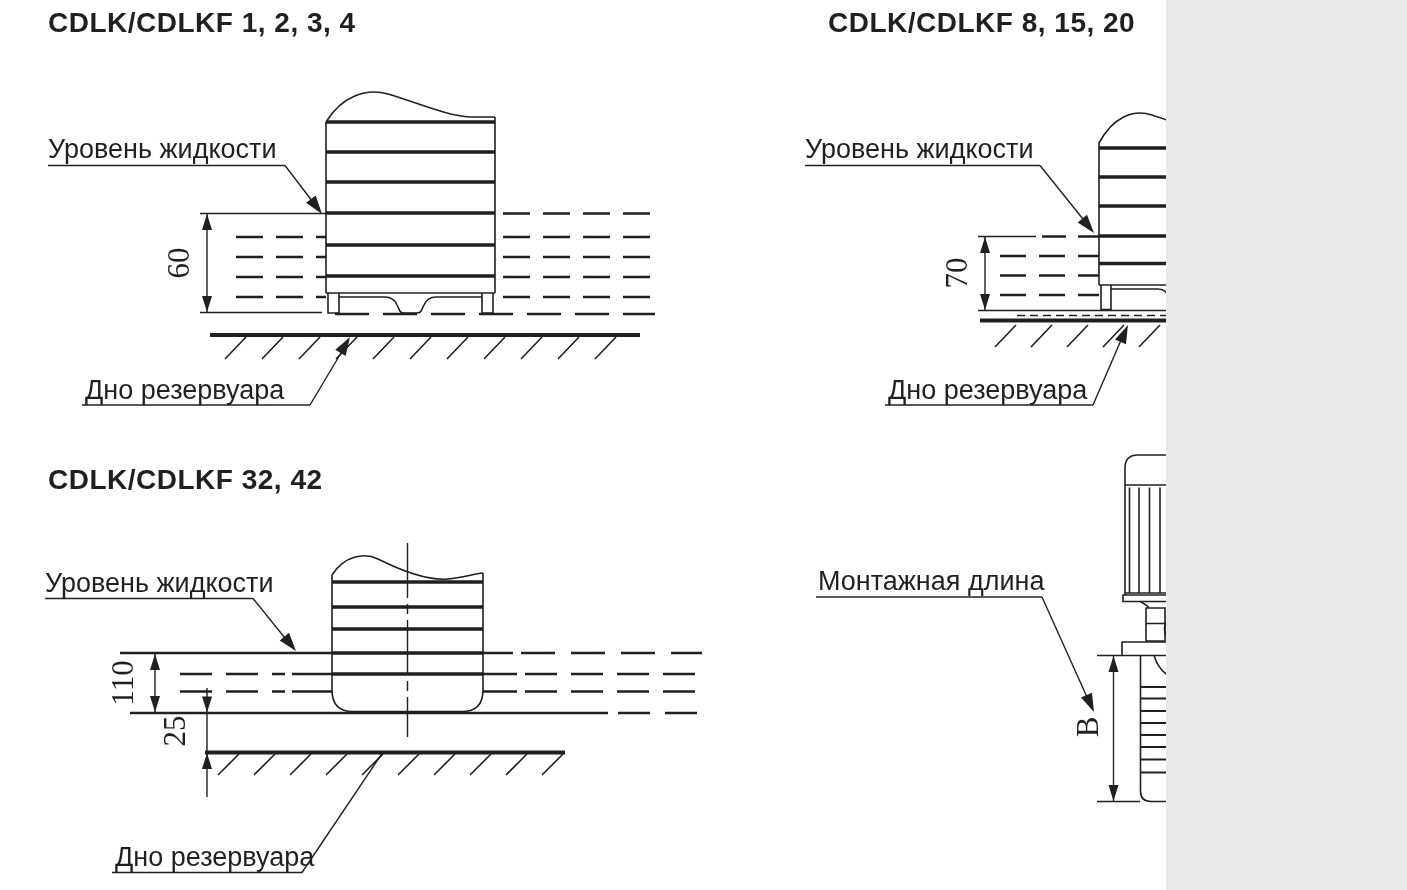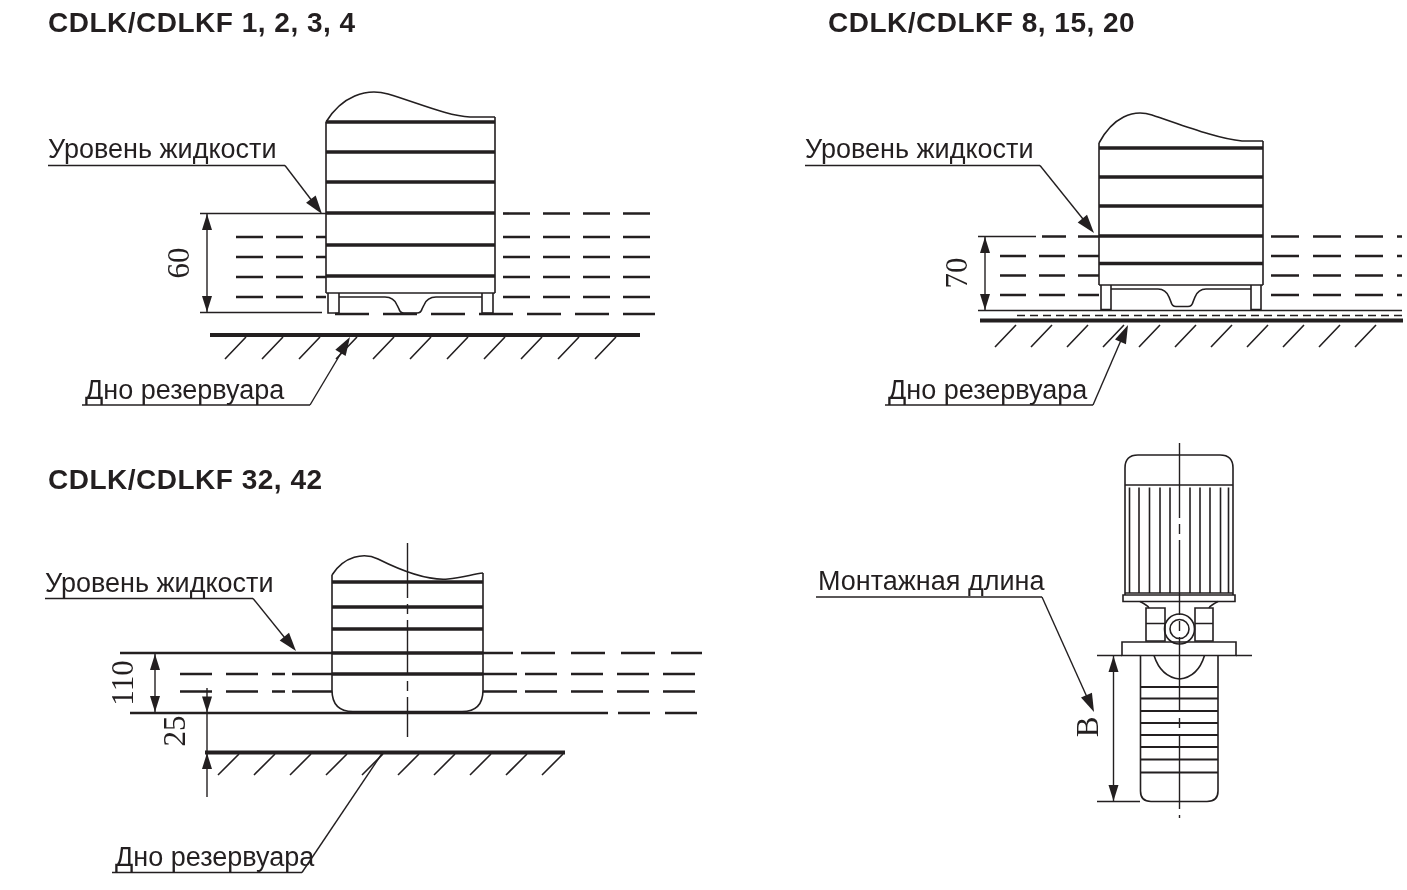--- a/index.html
+++ b/index.html
@@ -1,18 +1,18 @@
 <!DOCTYPE html>
 <html><head>
 <meta charset="utf-8">
 <style>
   :root{ --ink:#231f20; --paper:#ffffff; }
   html,body{ margin:0; padding:0; background:#e8e8e8; }
   .page{
-    position:relative; width:1407px; height:890px; background:var(--paper);
+    position:relative; width:1166px; height:890px; background:var(--paper);
     font-family:"Liberation Sans", sans-serif; overflow:hidden;
   }
   svg{ display:block; }
   .thin  { stroke:var(--ink); stroke-width:1.6; fill:none; }
   .med   { stroke:var(--ink); stroke-width:2.2; fill:none; }
   .stage { stroke:var(--ink); stroke-width:3.6; fill:none; }
   .water { stroke:var(--ink); stroke-width:2.6; fill:none; }
   .ground{ stroke:var(--ink); stroke-width:3.8; fill:none; }
   .dim   { stroke:var(--ink); stroke-width:1.4; fill:none; }
   .hatch { stroke:var(--ink); stroke-width:1.6; fill:none; }

